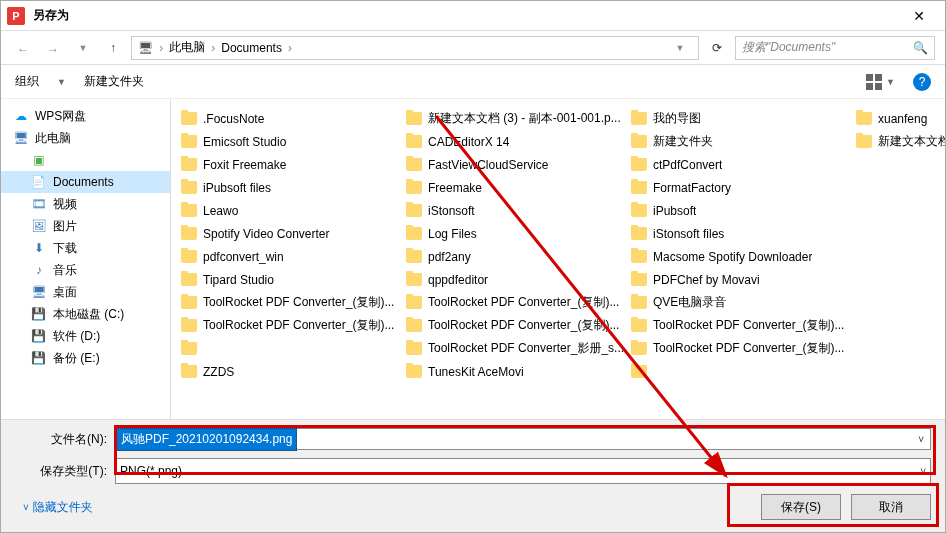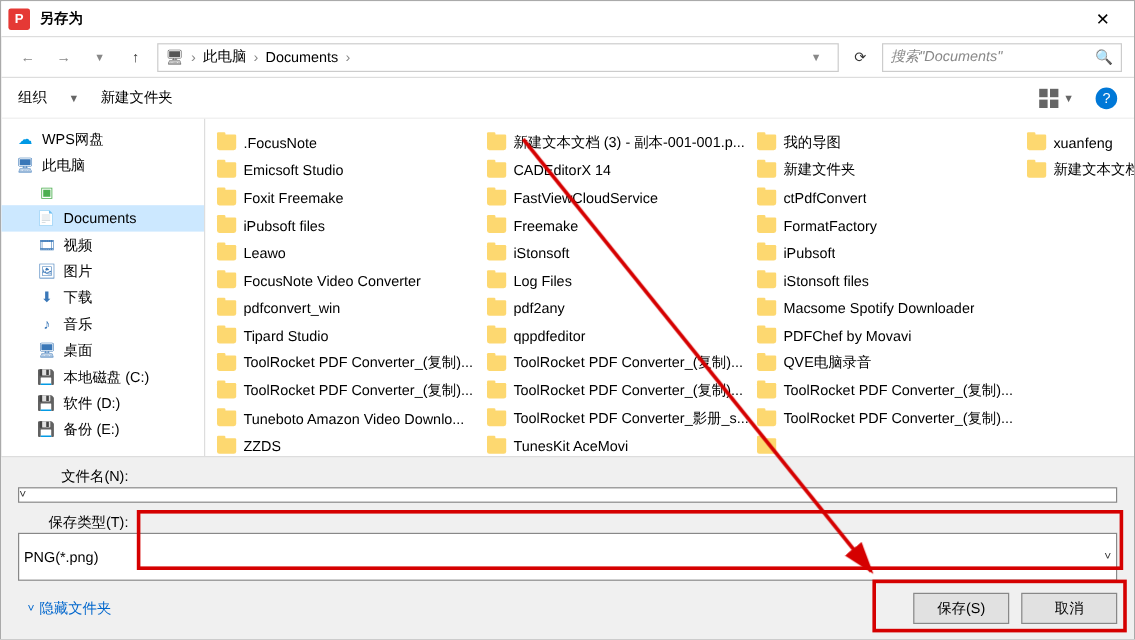--- a/index.html
+++ b/index.html
@@ -25,21 +25,21 @@
 .tree-item { height: 22px; display: flex; align-items: center; padding-left: 12px; gap: 6px; cursor: pointer; }
 .tree-item.child { padding-left: 30px; }
 .tree-item.selected { background: #cce8ff; }
 .tree-icon { width: 16px; height: 14px; display: flex; align-items: center; justify-content: center; font-size: 12px; }
 .filepane { flex: 1; padding: 8px 6px; overflow-y: auto; display: flex; flex-direction: column; flex-wrap: wrap; align-content: flex-start; }
 .file-item { width: 225px; height: 23px; display: flex; align-items: center; gap: 6px; padding-left: 4px; cursor: pointer; white-space: nowrap; overflow: hidden; text-overflow: ellipsis; }
 .folder-icon { width: 16px; height: 13px; background: #fdd870; border-radius: 1px 1px 2px 2px; position: relative; flex-shrink: 0; }
 .folder-icon::before { content: ""; position: absolute; top: -2px; left: 0; width: 7px; height: 3px; background: #fdd870; border-radius: 1px 1px 0 0; }
 .file-label { overflow: hidden; text-overflow: ellipsis; white-space: nowrap; }
 .bottom { position: absolute; bottom: 0; left: 0; right: 0; padding: 8px 14px 12px; border-top: 1px solid #ddd; background: #f0f0f0; }
-.field-row { display: flex; margin-bottom: 8px; flex-direction: column; }
+.field-row { display: flex; align-items: center; margin-bottom: 8px; }
 .field-label { width: 100px; text-align: right; padding-right: 8px; }
 .field-input { flex: 1; height: 22px; border: 1px solid #888; background: #fff; padding: 12px 4px; display: flex; align-items: center; justify-content: space-between; }
 .dropdown-arrow { color: #333; font-size: 10px; }
 .button-row { display: flex; align-items: center; margin-top: 10px; }
 .button-row .spacer { flex: 1; }
 .hide-folders { color: #0066cc; cursor: pointer; padding-left: 8px; display: flex; align-items: center; gap: 4px; }
 .dlg-btn { width: 80px; height: 26px; border: 1px solid #888; background: #e1e1e1; cursor: pointer; margin-left: 10px; }
 .red-box { position: absolute; border: 3px solid #d50000; pointer-events: none; }
 .arrow-svg { position: absolute; pointer-events: none; }
 .view-grid { width: 16px; height: 16px; display: grid; grid-template-columns: 1fr 1fr; grid-template-rows: 1fr 1fr; gap: 2px; }
@@ -160,41 +160,40 @@
       <div class="file-item">
         <span class="folder-icon"></span>
         <span class="file-label">iPubsoft files</span>
       </div>
       <div class="file-item">
         <span class="folder-icon"></span>
         <span class="file-label">Leawo</span>
       </div>
       <div class="file-item">
         <span class="folder-icon"></span>
-        <span class="file-label">FocusNote Video Converter</span>
+        <span class="file-label">Spotify Video Converter</span>
       </div>
       <div class="file-item">
         <span class="folder-icon"></span>
         <span class="file-label">pdfconvert_win</span>
       </div>
       <div class="file-item">
         <span class="folder-icon"></span>
         <span class="file-label">Tipard Studio</span>
       </div>
       <div class="file-item">
         <span class="folder-icon"></span>
         <span class="file-label">ToolRocket PDF Converter_(复制)...</span>
       </div>
       <div class="file-item">
         <span class="folder-icon"></span>
         <span class="file-label">ToolRocket PDF Converter_(复制)...</span>
       </div>
       <div class="file-item">
         <span class="folder-icon"></span>
-        <span class="file-label">Tuneboto Amazon Video Downlo...</span>
       </div>
       <div class="file-item">
         <span class="folder-icon"></span>
         <span class="file-label">ZZDS</span>
       </div>
       <div class="file-item">
         <span class="folder-icon"></span>
         <span class="file-label">新建文本文档 (3) - 副本-001-001.p...</span>
       </div>
       <div class="file-item">
@@ -296,20 +295,21 @@
         <span class="folder-icon"></span>
         <span class="file-label">新建文本文档 (3) - 副本.pdf.extract...</span>
       </div>
     </div>
 </div>
 
 <div class="bottom">
   <div class="field-row">
     <div class="field-label">文件名(N):</div>
     <div class="field-input" style="padding:0;">
+      <span class="sel-text" style="padding:2px 4px;background:#0078d7;color:#fff;border:1px dotted #333;">风驰PDF_20210201092434.png</span>
       <span class="dropdown-arrow" style="padding-right:6px;">˅</span>
     </div>
   </div>
   <div class="field-row">
     <div class="field-label">保存类型(T):</div>
     <div class="field-input">
       <span>PNG(*.png)</span>
       <span class="dropdown-arrow">˅</span>
     </div>
   </div>

